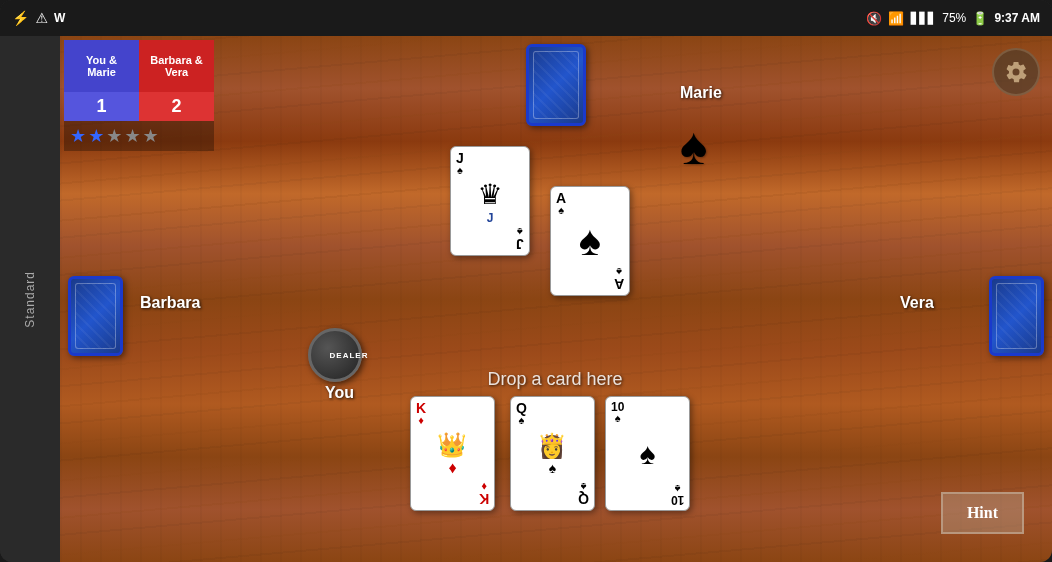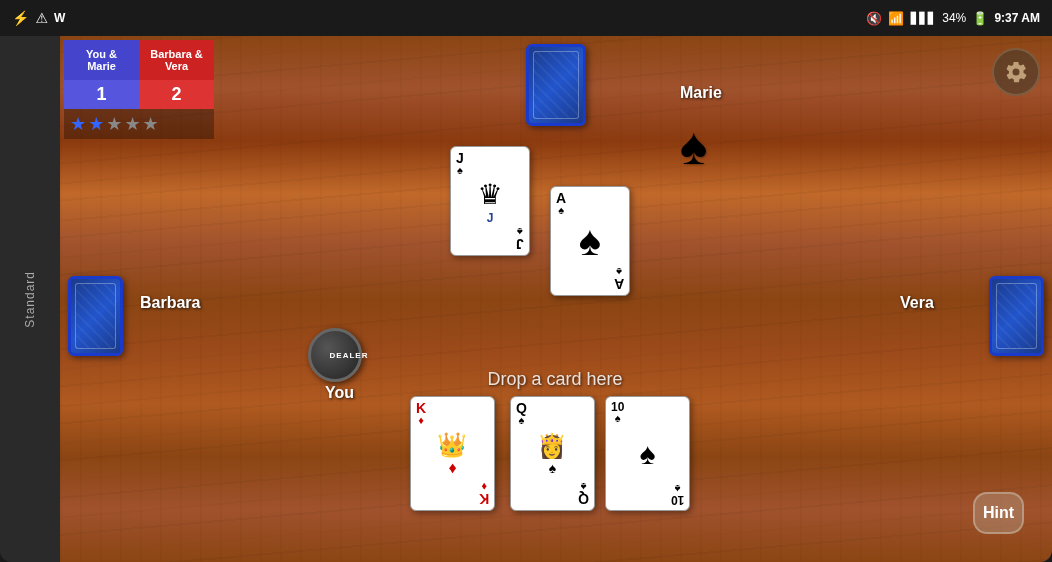--- a/index.html
+++ b/index.html
@@ -148,21 +148,21 @@
 
     .score-table {
       border-collapse: collapse;
     }
 
     .score-header-you {
       background: #4444cc;
       color: white;
       font-size: 11px;
       font-weight: bold;
-      padding: 8px 8px;
+      padding: 14px 8px;
       text-align: center;
       min-width: 75px;
     }
 
     .score-header-them {
       background: #cc2222;
       color: white;
       font-size: 11px;
       font-weight: bold;
       padding: 3px 8px;
@@ -402,26 +402,27 @@
       text-shadow: 1px 1px 3px rgba(0,0,0,0.7);
     }
 
     
     .hint-button {
       position: absolute;
       bottom: 28px;
       right: 28px;
       background: rgba(180,160,140,0.4);
       border: 2px solid rgba(200,180,160,0.6);
-      border-radius: 14px;
-      padding: 10px 8px;
+      border-radius: 0;
+      padding: 10px 24px;
       color: white;
       font-size: 16px;
       font-weight: bold;
       cursor: pointer;
+      font-family: Liberation Serif, serif;
     }
 
     
     .left-card-back {
       position: absolute;
       top: 240px;
       left: 8px;
       width: 55px;
       height: 80px;
     }
@@ -459,21 +460,21 @@
   <div class="status-bar">
     <div class="status-left">
       <span class="status-icon">⚡</span>
       <span class="status-icon">⚠</span>
       <span class="status-icon" style="font-size:12px;font-weight:bold;">W</span>
     </div>
     <div class="status-right">
       <span>🔇</span>
       <span>📶</span>
       <span style="font-size:11px;">▋▋▋</span>
-      <span class="battery-text">34%</span>
+      <span class="battery-text">75%</span>
       <span>🔋</span>
       <span class="time-text">9:37 AM</span>
     </div>
   </div>
 
   <div class="left-panel">
     <span class="standard-label">Standard</span>
   </div>
 
   <div class="game-area">

